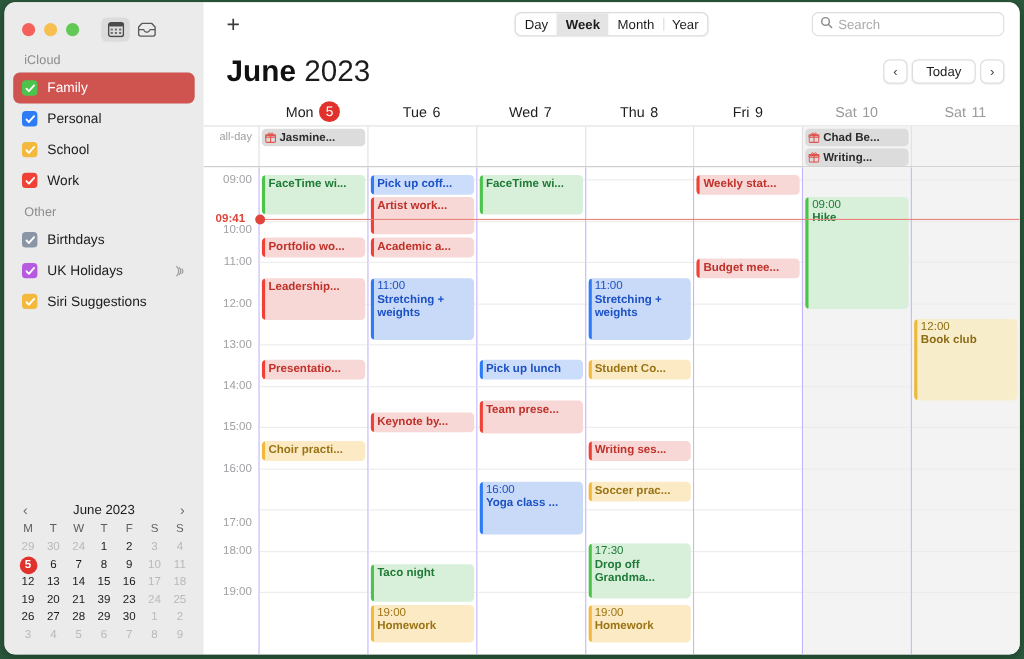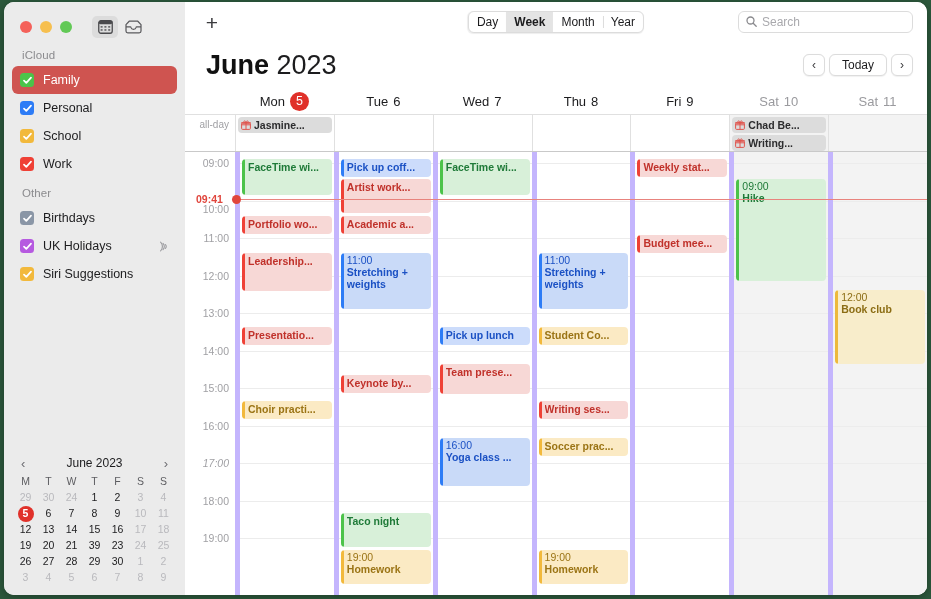--- a/index.html
+++ b/index.html
@@ -304,21 +304,21 @@
     right: 6px;
     font-size: 10.5px;
     color: #a0a0a4;
     transform: translateY(-50%);
     white-space: nowrap;
   }
   .g-col {
     flex: 1 1 0;
     min-width: 0;
     position: relative;
-    border-left: 5px solid #c4b5fd;
+    border-left: 1px solid #c4b5fd;
   }
   .g-col.weekend { background: #f3f3f3; }
   .hline {
     position: absolute;
     left: 0; right: 0;
     height: 1px;
     background: #ececec;
   }
 
   
@@ -652,21 +652,21 @@
         <div class="grid" id="grid">
           <div class="g-gutter" id="time-gutter">
               <div class="hourlabel" style="top: 11px;">09:00</div>
               <div class="hourlabel" style="top: 57px;">10:00</div>
               <div class="hourlabel" style="top: 86px;">11:00</div>
               <div class="hourlabel" style="top: 123.5px;">12:00</div>
               <div class="hourlabel" style="top: 161px;">13:00</div>
               <div class="hourlabel" style="top: 198.5px;">14:00</div>
               <div class="hourlabel" style="top: 236px;">15:00</div>
               <div class="hourlabel" style="top: 273.5px;">16:00</div>
-              <div class="hourlabel" style="top: 311px; font-style: italic;">17:00</div>
+              <div class="hourlabel" style="top: 323px;">17:00</div>
               <div class="hourlabel" style="top: 348.5px;">18:00</div>
               <div class="hourlabel" style="top: 386px;">19:00</div>
             </div>
         <div class="g-col">
               <div class="hline" style="top: 11px;"></div>
               <div class="hline" style="top: 48.5px;"></div>
               <div class="hline" style="top: 86px;"></div>
               <div class="hline" style="top: 123.5px;"></div>
               <div class="hline" style="top: 161px;"></div>
               <div class="hline" style="top: 198.5px;"></div>
@@ -791,20 +791,25 @@
                 <span class="n">Student Co...</span>
               </div>
               <div class="ev compact" style="top: 249px; height: 18px; background: rgb(247, 216, 214); color: rgb(192, 49, 42);">
                 <span class="bar" style="background: rgb(239, 65, 54);"></span>
                 <span class="n">Writing ses...</span>
               </div>
               <div class="ev compact" style="top: 286px; height: 18px; background: rgb(251, 234, 196); color: rgb(155, 116, 21);">
                 <span class="bar" style="background: rgb(242, 185, 60);"></span>
                 <span class="n">Soccer prac...</span>
               </div>
+              <div class="ev wrapy" style="top: 342px; height: 50px; background: rgb(216, 240, 217); color: rgb(31, 122, 56);">
+                <span class="bar" style="background: rgb(76, 195, 74);"></span>
+                <span class="t">17:30</span>
+                <span class="n">Drop off Grandma...</span>
+              </div>
               <div class="ev wrapy" style="top: 398px; height: 34px; background: rgb(251, 234, 196); color: rgb(155, 116, 21);">
                 <span class="bar" style="background: rgb(242, 185, 60);"></span>
                 <span class="t">19:00</span>
                 <span class="n">Homework</span>
               </div>
             </div>
             <div class="g-col">
               <div class="hline" style="top: 11px;"></div>
               <div class="hline" style="top: 48.5px;"></div>
               <div class="hline" style="top: 86px;"></div>

